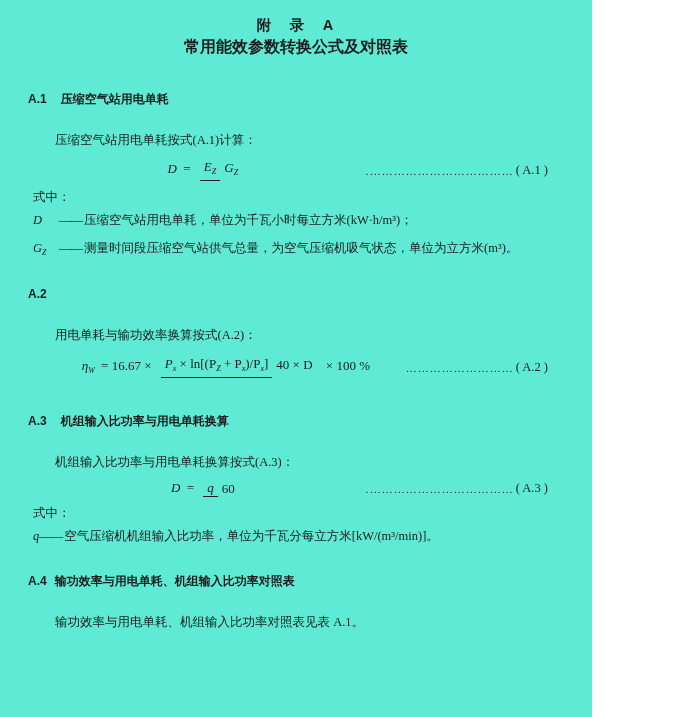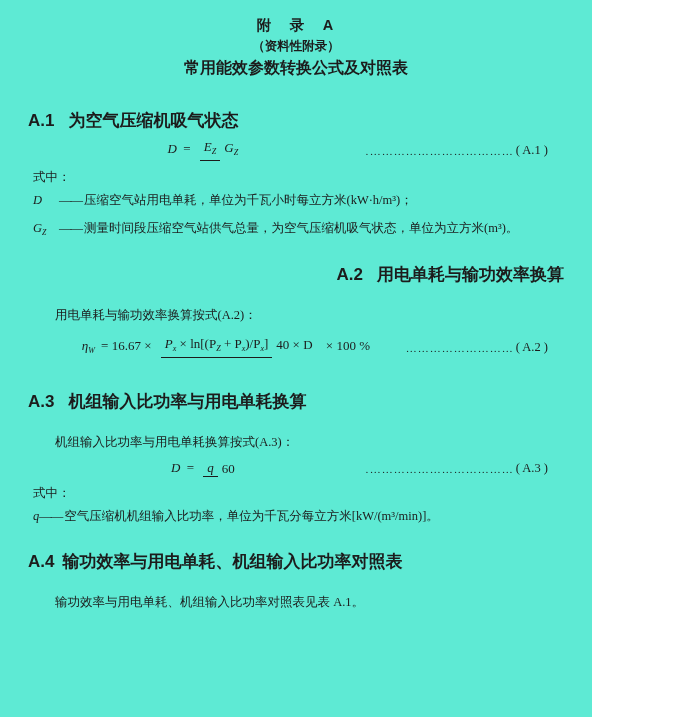--- a/index.html
+++ b/index.html
@@ -15,21 +15,21 @@
     overflow:hidden;
   }
   .doc-header { text-align:center; font-family:"Liberation Sans","DejaVu Sans",sans-serif; font-weight:bold; }
   .title1 { font-size:14.5px; letter-spacing:2px; line-height:22px; }
   .title2 { font-size:12.5px; line-height:21px; }
   .title3 { font-size:16px;  line-height:22px; }
 
   .sec-heading {
     margin:34px 28px 0 28px;
     font-family:"Liberation Sans","DejaVu Sans",sans-serif;
-    font-weight:bold; font-size:17px; line-height:15px;
+    font-weight:bold; font-size:12px; line-height:15px;
     display:flex; gap:14px;
   }
   .para { margin:26px 40px 0 55px; line-height:15px; }
   .where { margin:9px 40px 0 33px; line-height:15px; }
 
   .def-row { display:flex; margin:7px 30px 0 33px; line-height:16px; align-items:baseline; }
   .def-sym { min-width:26px; font-style:italic; }
   .def-sym.narrow { min-width:0; }
   .def-dash { letter-spacing:-1px; margin-right:2px; white-space:nowrap; }
   .def-text { flex:1; }
@@ -40,42 +40,42 @@
   .var { font-style:italic; }
   .op { padding:0 3px; }
   sub.ssub, .ssub { font-size:0.62em; font-style:italic; vertical-align:-3px; }
   .frac { display:inline-flex; flex-direction:row; vertical-align:middle; text-align:center; margin:0 3px; }
   .frac .num { border-bottom:1px solid #1c1c1c; padding:0 4px 1px 4px; line-height:14px; }
   .frac .den { padding:1px 4px 0 4px; line-height:14px; }
   .dots { max-width:150px; overflow:hidden; white-space:nowrap; direction:rtl; font-size:11px; letter-spacing:1px; color:#1c1c1c; margin-left:6px; }
   .eq-label { white-space:nowrap; margin-left:2px; }
 
   .mt-a1f { margin-top:12px; margin-bottom:2px; }
-  .mt-a2h { margin-top:26px;justify-content:flex-end; }
+  .mt-a2h { margin-top:26px; }
   .mt-a2f { margin-top:14px;justify-content:flex-end; }
   .mt-a3h { margin-top:36px; }
   .mt-a3f { margin-top:10px; }
   .mt-a4h { margin-top:30px;gap:8px; }
 </style>
 </head>
 <body>
 
 <div class="page">
 
   <div class="doc-header">
     <div class="title1">附　录　A</div>
-    <div class="title2">（资料性附录）</div>
     <div class="title3">常用能效参数转换公式及对照表</div>
   </div>
 
   <div>
     <div class="sec-heading">
       <span>A.1</span>
-      <span>为空气压缩机吸气状态</span>
+      <span>压缩空气站用电单耗</span>
     </div>
+    <p class="para">压缩空气站用电单耗按式(A.1)计算：</p>
 
     <div class="formula-row mt-a1f">
       <span class="fspacer"></span>
       <span class="formula">
         <span class="var">D</span>
         <span class="op">=</span>
         <span class="frac">
           <span class="num"><span class="var">E</span><sub class="ssub">Z</sub></span>
           <span class="den"><span class="var">G</span><sub class="ssub">Z</sub></span>
         </span>
@@ -94,21 +94,20 @@
     <div class="def-row">
       <span class="def-sym"><span>G</span><sub class="ssub">Z</sub></span>
       <span class="def-dash">——</span>
       <span class="def-text">测量时间段压缩空气站供气总量，为空气压缩机吸气状态，单位为立方米(m³)。</span>
     </div>
   </div>
 
   <div>
     <div class="sec-heading mt-a2h">
       <span>A.2</span>
-      <span>用电单耗与输功效率换算</span>
     </div>
     <p class="para">用电单耗与输功效率换算按式(A.2)：</p>
 
     <div class="formula-row mt-a2f">
       <span class="fspacer"></span>
       <span class="formula">
         <span class="var">η</span><sub class="ssub">W</sub>
         <span class="op">= 16.67 ×</span>
         <span class="frac">
           <span class="num"><span class="var">P</span><sub class="ssub">x</sub><span> × ln[(P</span><sub class="ssub">Z</sub><span> + P</span><sub class="ssub">x</sub><span>)/P</span><sub class="ssub">x</sub><span>]</span></span>

